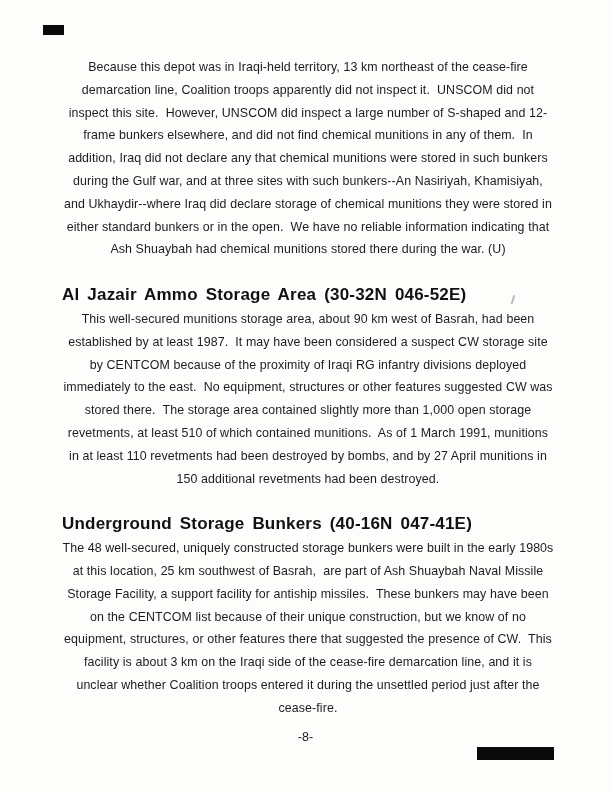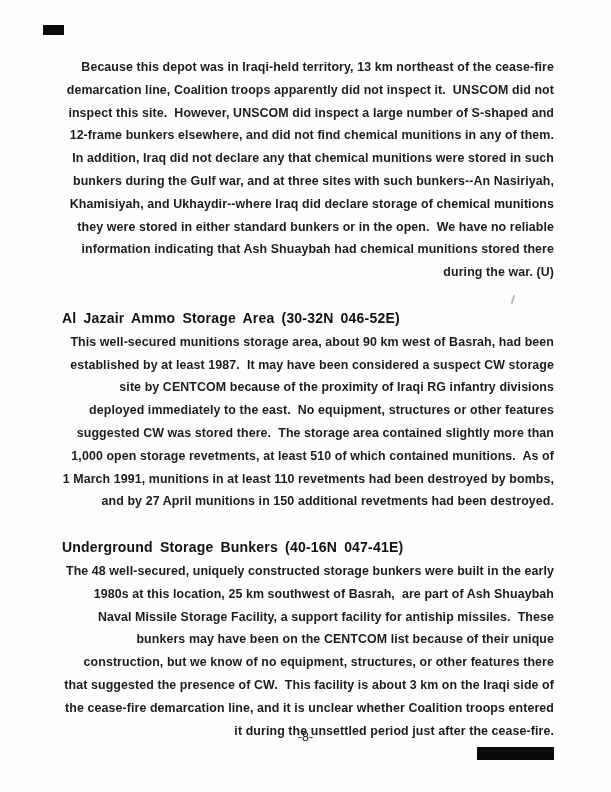--- a/index.html
+++ b/index.html
@@ -22,25 +22,24 @@
     left: 62px;
     top: 56px;
     width: 492px;
     font-size: 12.4px;
     line-height: 22.8px;
     letter-spacing: 0.1px;
   }
   .content p {
     margin: 0 0 23px 0;
     white-space: pre-wrap;
-    text-align: right;
-    font-weight: bold;
+    text-align: center;
   }
   .content h2 {
-    font-size: 14px;
+    font-size: 17px;
     font-weight: bold;
     margin: 0 0 1px 0;
     word-spacing: 3px;
     letter-spacing: 0.2px;
     color: #111;
   }
   .page-number {
     position: absolute;
     left: 0;
     right: 0;

